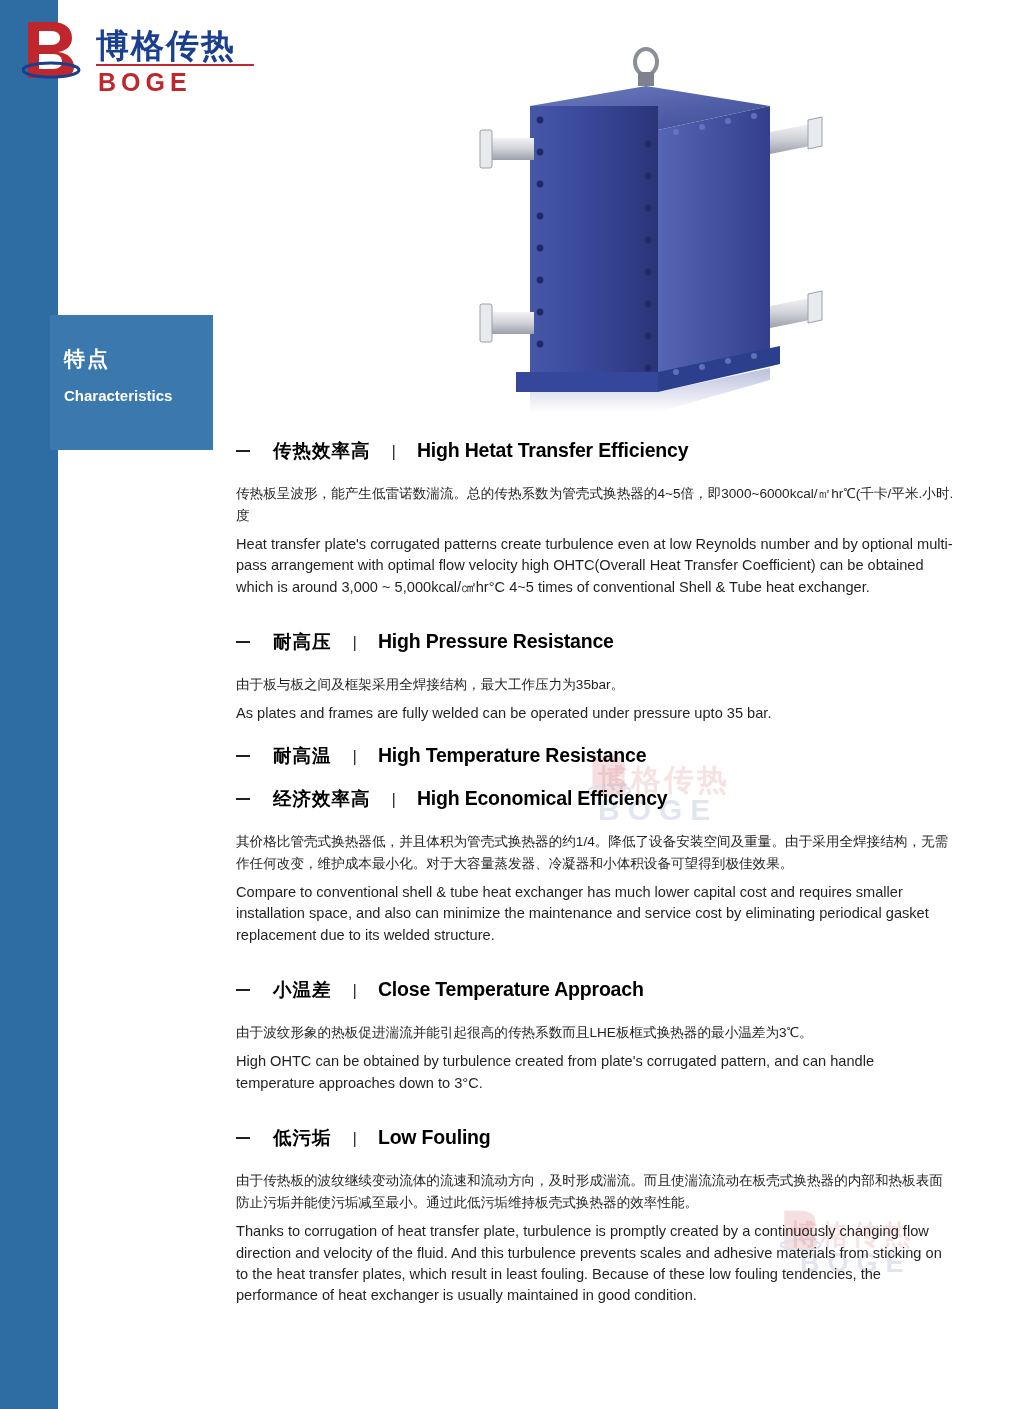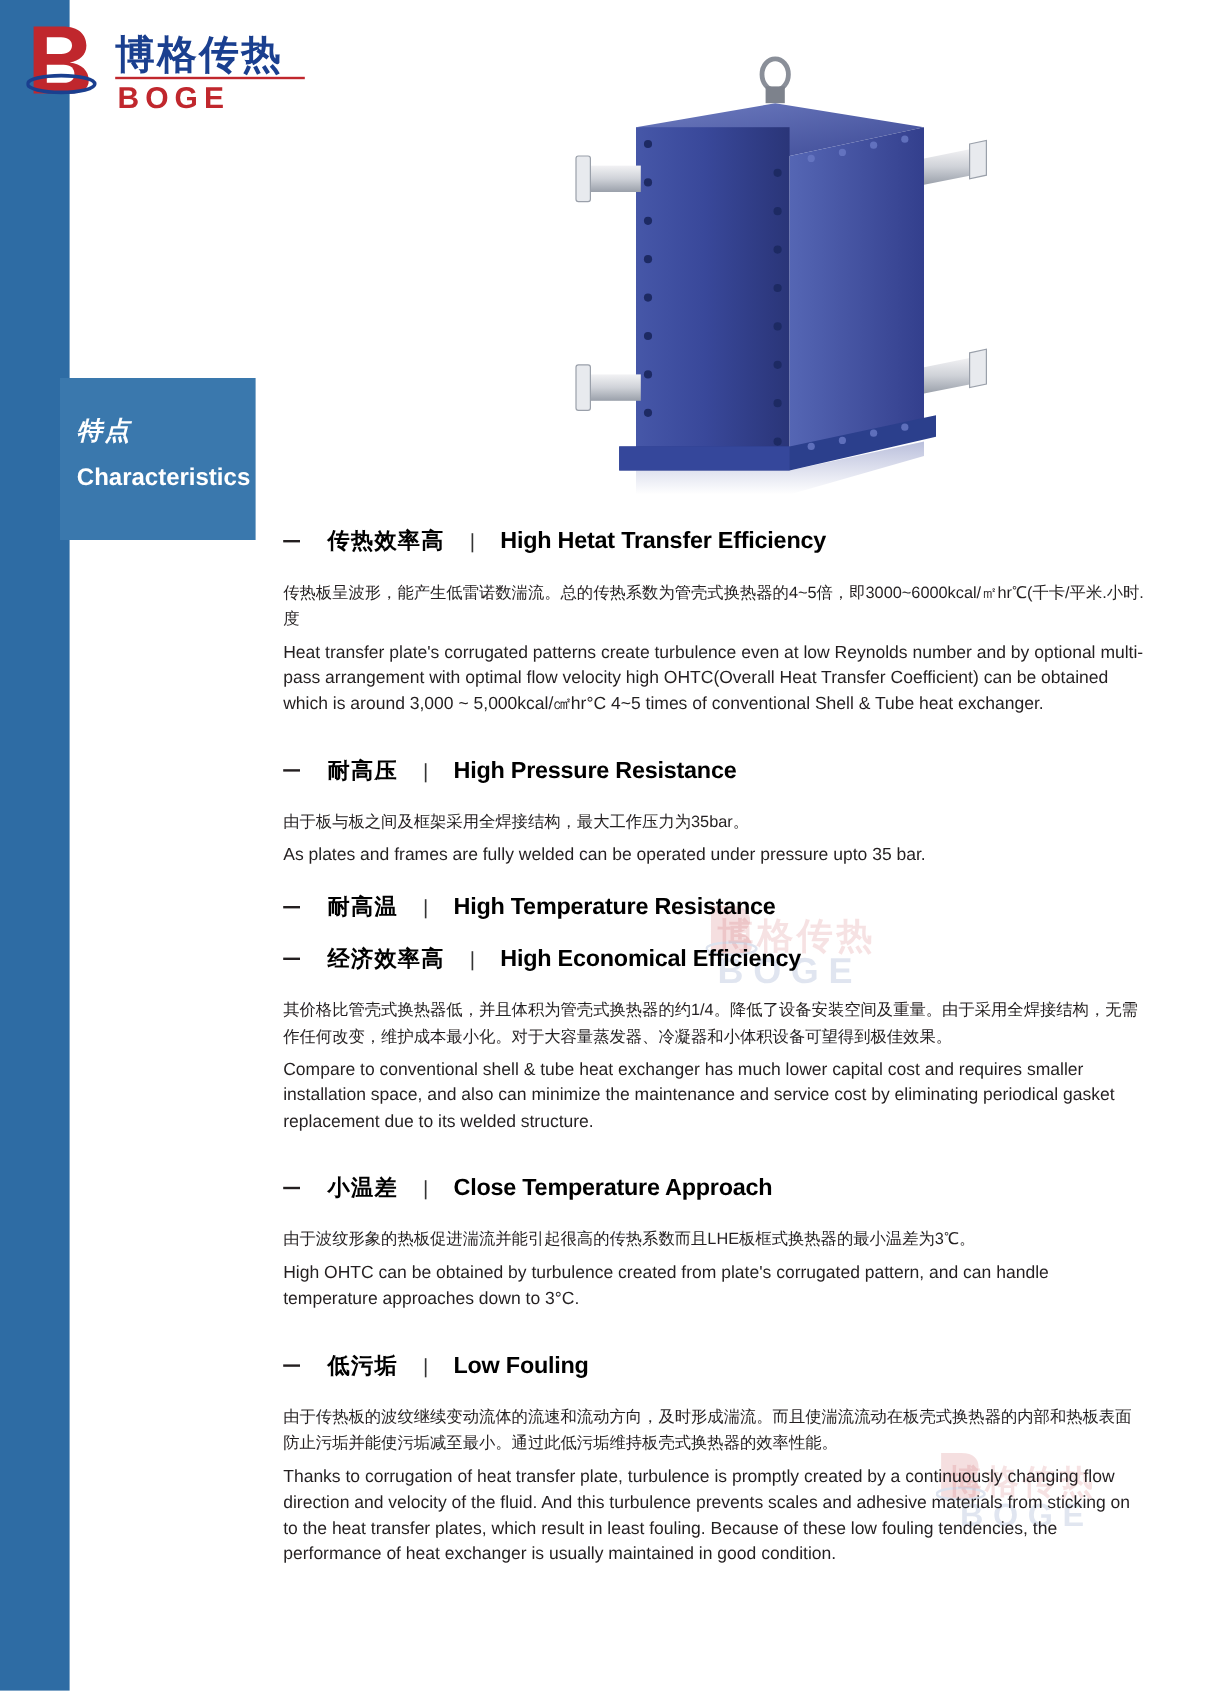--- a/index.html
+++ b/index.html
@@ -36,25 +36,25 @@
     position:absolute; left:74px; top:48px; width:158px; height:2px; background:#c0272d;
   }
   
   .char-tab {
     position:absolute; left:50px; top:315px; width:163px; height:135px;
     background:#3a78ad;
     color:#ffffff;
   }
   .char-cn {
     position:absolute; left:14px; top:30px;
-    font-size:21px; font-weight:bold; letter-spacing:2px;font-style:italic;
+    font-size:21px; font-weight:bold; letter-spacing:2px;
   }
   .char-en {
     position:absolute; left:14px; top:72px;
-    font-size:20px; font-weight:bold;
+    font-size:15px; font-weight:bold;
   }
   
   .product-img {
     position:absolute; left:470px; top:20px; width:360px; height:400px;
   }
   
   .content {
     position:absolute; left:236px; top:420px; width:718px;
   }
   .section { margin-bottom:2px; }

